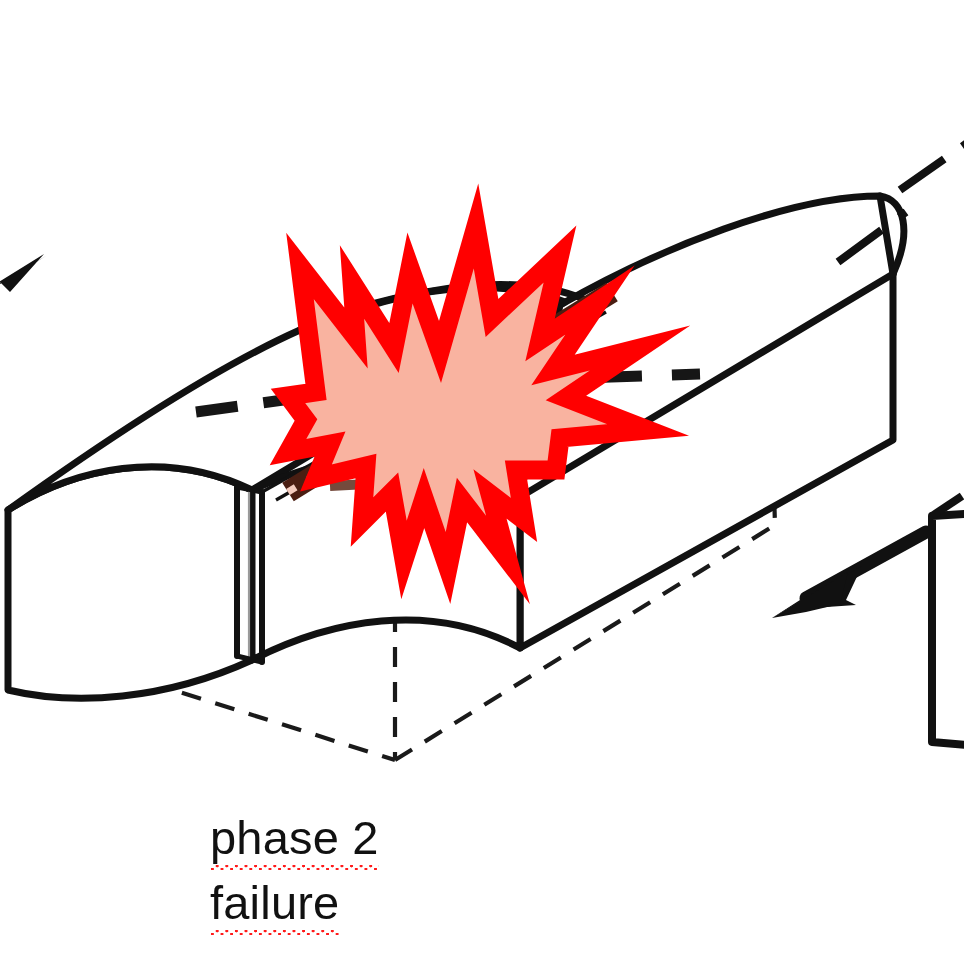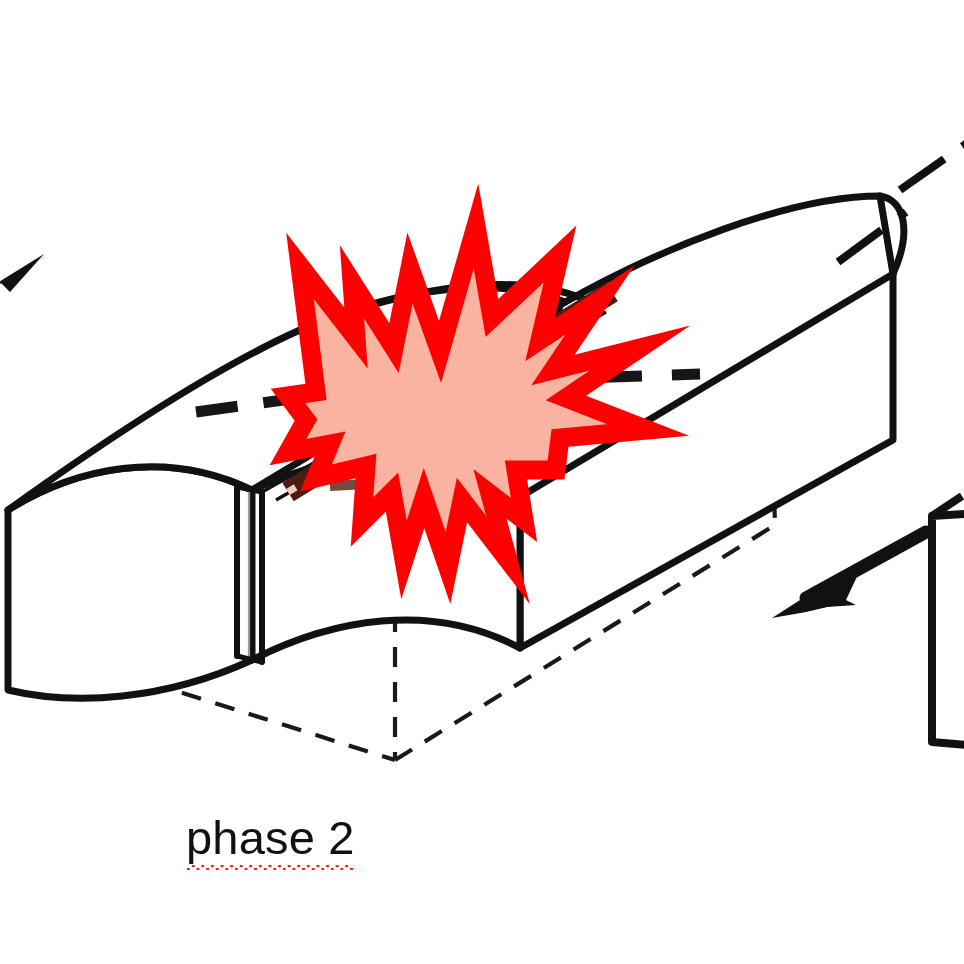--- a/index.html
+++ b/index.html
@@ -5,21 +5,21 @@
   html,body{margin:0;padding:0;background:#ffffff;}
   body{width:964px;height:964px;overflow:hidden;
        font-family:"Liberation Sans","DejaVu Sans",sans-serif;}
   #stage{position:relative;width:964px;height:964px;background:#ffffff;}
   #figure{position:absolute;left:0;top:0;width:964px;height:964px;}
   .caption{position:absolute;left:186px;top:806px;width:440px;}
   .caption-line{font-size:47px;line-height:1.38;color:#111111;
                 letter-spacing:0.2px;white-space:nowrap;
                 display:inline-block;position:relative;}
   .caption-row{display:block;height:65px;}
-  .sp{position:relative;display:inline-block;}
+  .sp{position:relative;display:inline-block;margin-left:24px;}
   .sp::after{content:"";position:absolute;left:0;right:0;bottom:1px;height:5px;
      background-image:
        radial-gradient(circle at 2.4px 4.2px, #ff1a1a 1.45px, transparent 1.7px),
        radial-gradient(circle at 7.2px 0.9px, #ff1a1a 1.45px, transparent 1.7px);
      background-size:9.6px 5px;background-repeat:repeat-x;}
 </style>
 </head>
 <body>
 
 <div id="stage">
@@ -145,15 +145,18 @@
       <path d="M 1000 512 L 932 516 L 932 742 L 1000 748"></path>
       <path d="M 932 516 L 962 496"></path>
     </g>
 
   </svg>
 
   <div class="caption">
     <span class="caption-row">
       <span class="caption-line"><span class="sp">phase 2</span></span>
     </span>
+    <span class="caption-row">
+      <span class="caption-line"><span class="sp">failure</span></span>
+    </span>
   </div>
 
 </div>
 
 </body></html>

